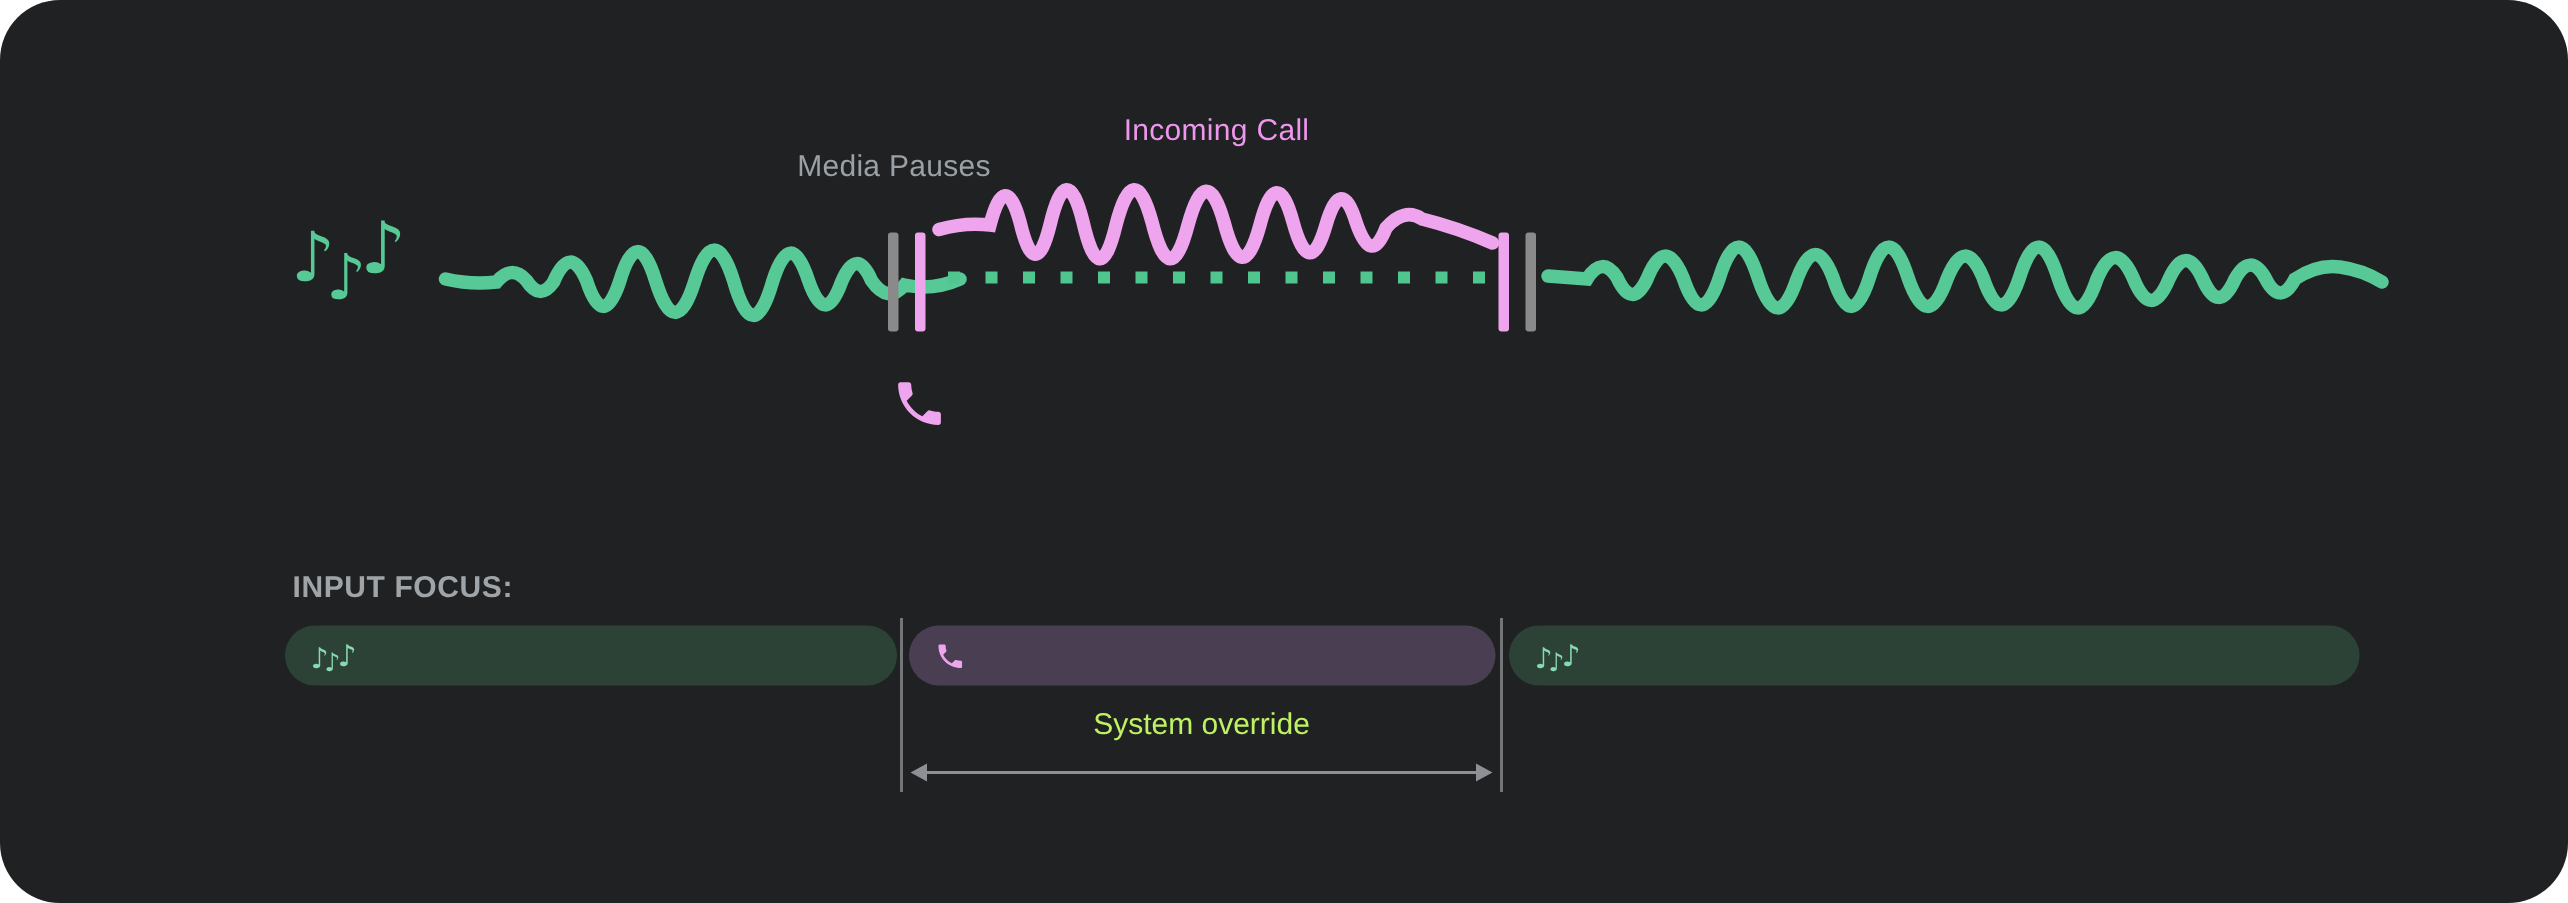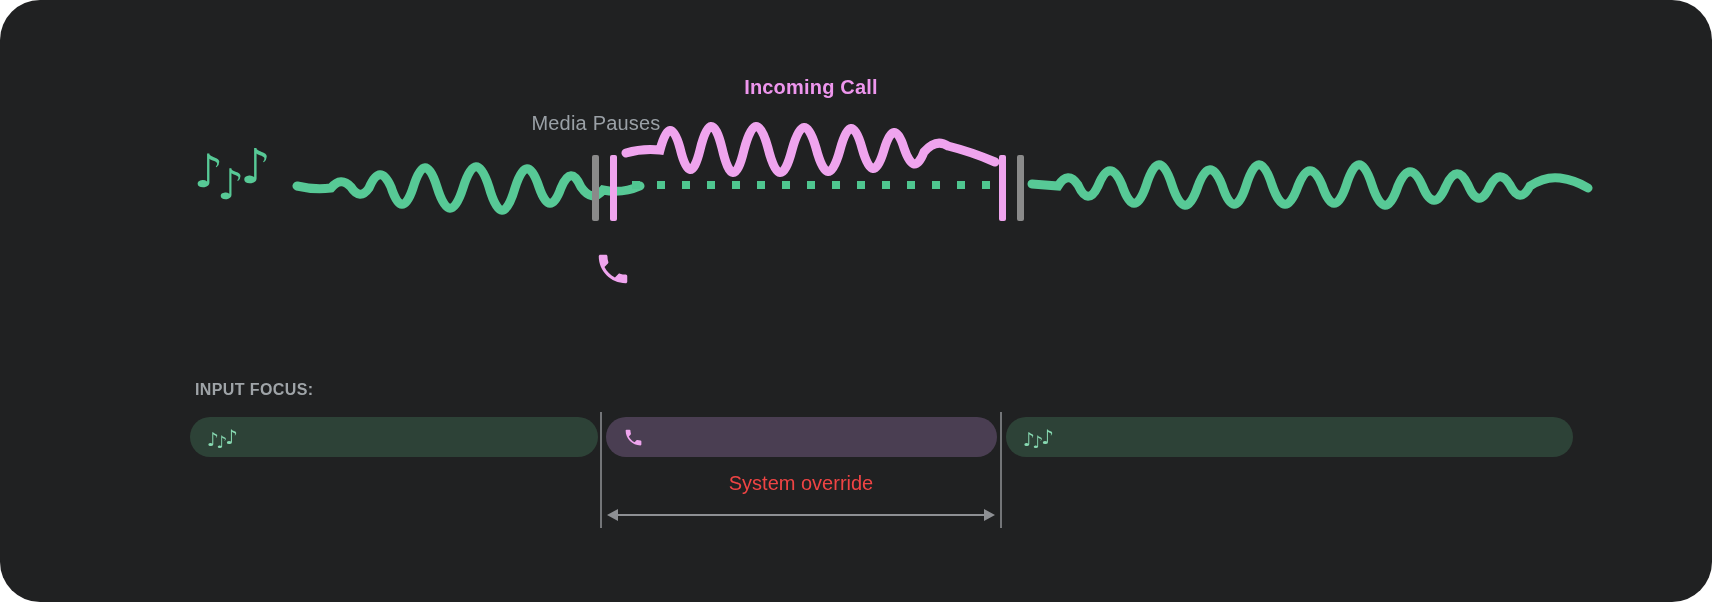--- a/index.html
+++ b/index.html
@@ -4,36 +4,36 @@
 <style>
   html,body{margin:0;padding:0;background:#ffffff;}
   .stage{position:relative;width:1712px;height:602px;font-family:"Liberation Sans",sans-serif;}
   .panel{position:absolute;inset:0;background:#202122;border-radius:40px;overflow:hidden;}
 
   
   .wave-svg{position:absolute;left:0;top:0;width:1712px;height:330px;display:block;}
 
   .diagram-label{position:absolute;width:240px;text-align:center;font-size:20px;font-weight:500;
                  color:#9aa0a6;letter-spacing:.2px;}
-  .label-pauses{left:476px;top:100px;margin-top:12px;}
-  .label-incoming{left:691px;top:76px;color:#ee96ee;font-weight:700;}
+  .label-pauses{left:476px;top:100px;}
+  .label-incoming{left:691px;top:76px;color:#ee96ee;font-weight:400;}
   .label-resumes{left:901px;top:100px;}
 
   .music-top{position:absolute;left:194px;top:138px;width:90px;height:90px;color:#57c996;
              font-family:"DejaVu Sans",sans-serif;display:flex;align-items:flex-start;}
   .music-top .n{display:inline-block;line-height:1;}
   .music-top .n1{font-size:46px;transform:translateY(10px);}
   .music-top .n2{font-size:42px;transform:translate(-6px,26px);}
   .music-top .n3{font-size:48px;transform:translate(-10px,4px);}
 
   .phone-top{position:absolute;left:594px;top:250px;width:38px;height:38px;}
   .phone-top svg{width:38px;height:38px;display:block;}
 
   
-  .focus-heading{position:absolute;left:195px;top:381px;font-size:16px;font-weight:700;
+  .focus-heading{position:absolute;left:195px;top:381px;font-size:20px;font-weight:700;
                  color:#9fa4a8;letter-spacing:.4px;}
 
   .focus-bar{position:absolute;top:417px;height:40px;border-radius:20px;display:flex;
              align-items:center;padding-left:17px;box-sizing:border-box;}
   .bar-media{background:#2d4237;}
   .bar-call{background:#4a3e52;}
   .bar-1{left:190px;width:408px;}
   .bar-2{left:606px;width:391px;}
   .bar-3{left:1006px;width:567px;}
 
@@ -43,21 +43,21 @@
   .bar-notes .n2{font-size:17px;transform:translate(-3px,7px);}
   .bar-notes .n3{font-size:20px;transform:translate(-5px,0px);}
 
   .bar-phone svg{width:21px;height:21px;display:block;}
 
   .sep-line{position:absolute;top:412px;width:2px;height:116px;background:#8f9296;opacity:.75;}
   .sep-1{left:600px;}
   .sep-2{left:1000px;}
 
   .override-label{position:absolute;left:601px;top:472px;width:400px;text-align:center;
-                  font-size:20px;color:#ef4444;}
+                  font-size:20px;color:#bef264;}
 
   .override-arrow{position:absolute;left:607px;top:509px;width:388px;height:12px;}
   .override-arrow .line{position:absolute;left:6px;right:6px;top:5px;height:2px;background:#8e9094;}
   .override-arrow .head{position:absolute;top:0;width:0;height:0;
                         border-top:6px solid transparent;border-bottom:6px solid transparent;}
   .override-arrow .head-left{left:0;border-right:11px solid #8e9094;}
   .override-arrow .head-right{right:0;border-left:11px solid #8e9094;}
 </style>
 </head>
 <body>

